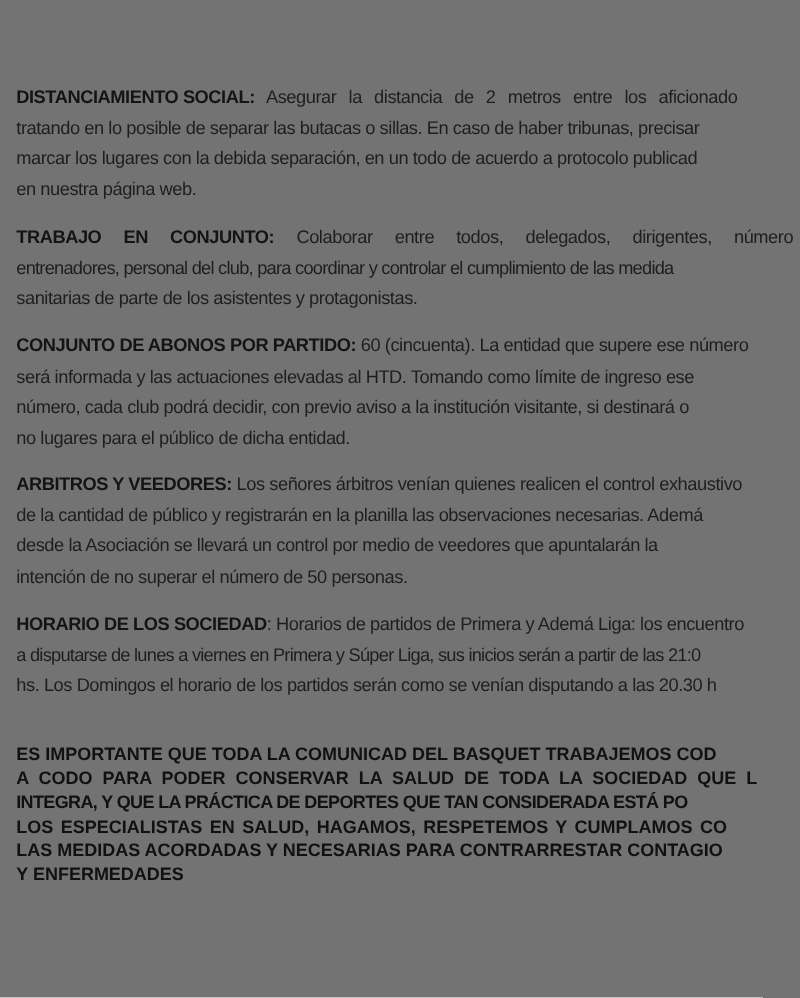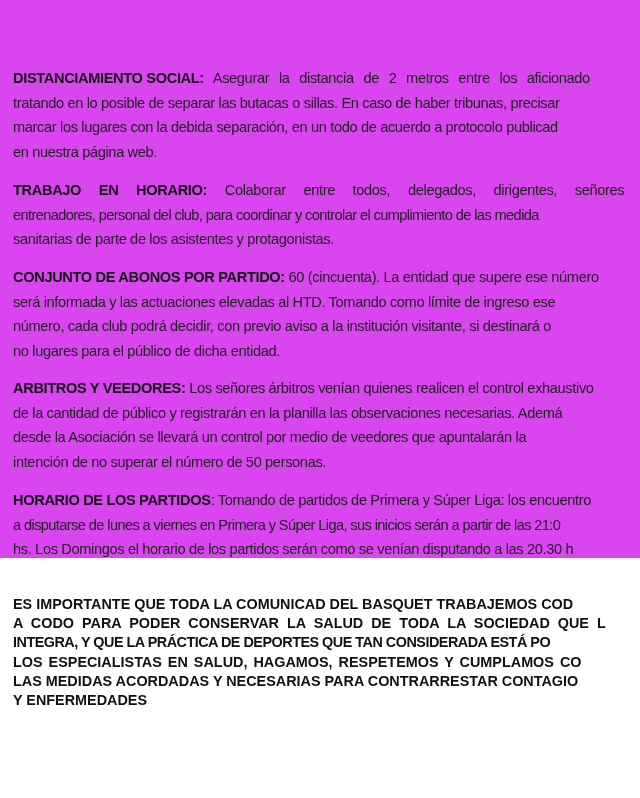--- a/index.html
+++ b/index.html
@@ -11,22 +11,22 @@
       width: 640px;
       height: 798px;
       overflow: hidden;
       position: relative;
       color: #1c1c1c;
     }
     .page {
       position: absolute;
       left: 0; top: 0;
       width: 640px;
-      height: 558px;
-      background: #d946ef;
+      height: 798px;
+      background: #737373;
     }
     .para {
       position: absolute;
       left: 13px;
       width: 660px;
       font-family: "Liberation Sans", "DejaVu Sans", sans-serif;
       font-size: 14.6px;
       color: #1e1e1e;
       letter-spacing: -0.35px;
     }
@@ -62,41 +62,41 @@
 <div class="page">
 
   <div class="para" style="top:66px;">
     <span class="line"><span class="lead">DISTANCIAMIENTO SOCIAL:</span><span style="word-spacing:6px;"> Asegurar la distancia de 2 metros entre los aficionado</span></span>
     <span class="line">tratando en lo posible de separar las butacas o sillas. En caso de haber tribunas, precisar</span>
     <span class="line">marcar los lugares con la debida separación, en un todo de acuerdo a protocolo publicad</span>
     <span class="line">en nuestra página web.</span>
   </div>
 
   <div class="para" style="top:178px;">
-    <span class="line" style="word-spacing:14px;"><span class="lead">TRABAJO EN HORARIO:</span><span> Colaborar entre todos, delegados, dirigentes, señores</span></span>
+    <span class="line" style="word-spacing:14px;"><span class="lead">TRABAJO EN CONJUNTO:</span><span> Colaborar entre todos, delegados, dirigentes, número</span></span>
     <span class="line" style="letter-spacing:-0.6px;">entrenadores, personal del club, para coordinar y controlar el cumplimiento de las medida</span>
     <span class="line">sanitarias de parte de los asistentes y protagonistas.</span>
   </div>
 
   <div class="para" style="top:265px;">
     <span class="line"><span class="lead">CONJUNTO DE ABONOS POR PARTIDO:</span><span> 60 (cincuenta). La entidad que supere ese número</span></span>
     <span class="line">será informada y las actuaciones elevadas al HTD. Tomando como límite de ingreso ese</span>
     <span class="line">número, cada club podrá decidir, con previo aviso a la institución visitante, si destinará o</span>
     <span class="line">no lugares para el público de dicha entidad.</span>
   </div>
 
   <div class="para" style="top:376px;">
     <span class="line"><span class="lead">ARBITROS Y VEEDORES:</span><span> Los señores árbitros venían quienes realicen el control exhaustivo</span></span>
     <span class="line">de la cantidad de público y registrarán en la planilla las observaciones necesarias. Ademá</span>
     <span class="line">desde la Asociación se llevará un control por medio de veedores que apuntalarán la</span>
     <span class="line">intención de no superar el número de 50 personas.</span>
   </div>
 
   <div class="para" style="top:488px;">
-    <span class="line"><span class="lead">HORARIO DE LOS PARTIDOS</span><span>: Tomando de partidos de Primera y Súper Liga: los encuentro</span></span>
+    <span class="line"><span class="lead">HORARIO DE LOS SOCIEDAD</span><span>: Horarios de partidos de Primera y Ademá Liga: los encuentro</span></span>
     <span class="line" style="letter-spacing:-0.6px;">a disputarse de lunes a viernes en Primera y Súper Liga, sus inicios serán a partir de las 21:0</span>
     <span class="line">hs. Los Domingos el horario de los partidos serán como se venían disputando a las 20.30 h</span>
   </div>
 
   <div class="closing">
     <span class="line">ES IMPORTANTE QUE TODA LA COMUNICAD DEL BASQUET TRABAJEMOS COD</span>
     <span class="line" style="word-spacing:4px;">A CODO PARA PODER CONSERVAR LA SALUD DE TODA LA SOCIEDAD QUE L</span>
     <span class="line" style="letter-spacing:-0.5px;">INTEGRA, Y QUE LA PRÁCTICA DE DEPORTES QUE TAN CONSIDERADA ESTÁ PO</span>
     <span class="line" style="word-spacing:2px;">LOS ESPECIALISTAS EN SALUD, HAGAMOS, RESPETEMOS Y CUMPLAMOS CO</span>
     <span class="line">LAS MEDIDAS ACORDADAS Y NECESARIAS PARA CONTRARRESTAR CONTAGIO</span>

